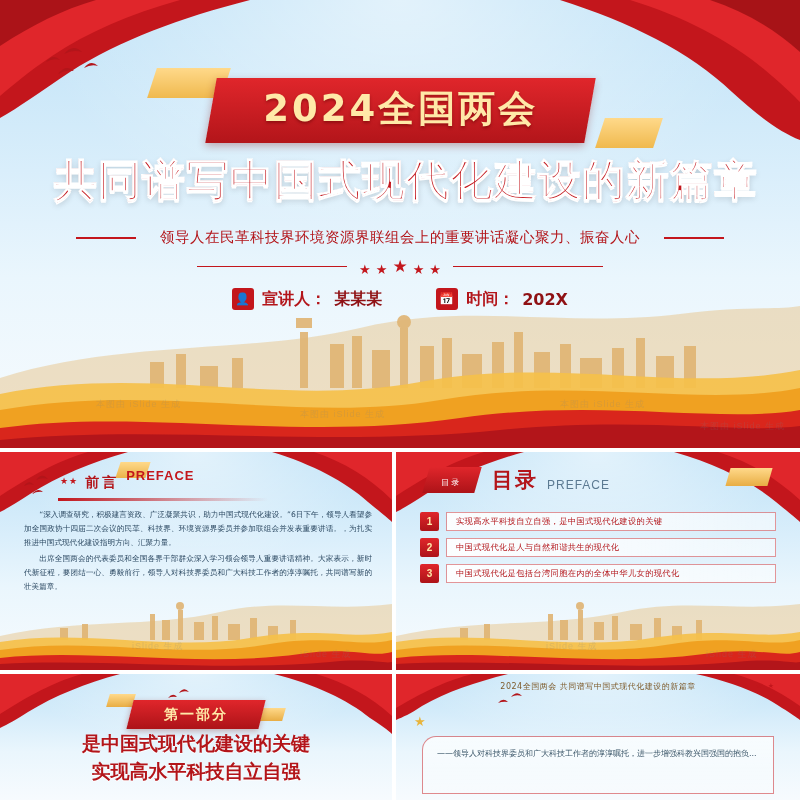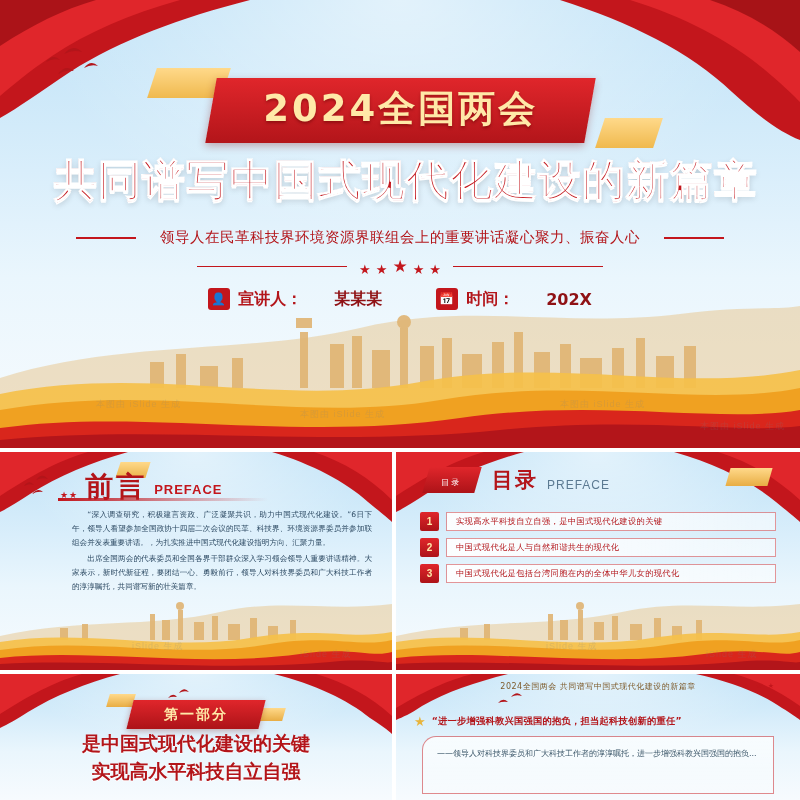--- a/index.html
+++ b/index.html
@@ -83,52 +83,52 @@
     display:flex; align-items:center; justify-content:center; gap:54px;
     color:#b3151a; font-size:16px; font-weight:700;
     font-family:"DejaVu Sans","Liberation Sans",sans-serif;
   }
   .meta-item { display:flex; align-items:center; gap:8px; }
   .meta-icon {
     width:22px; height:22px; border-radius:3px;
     background:#c3161c; color:#fff;
     display:flex; align-items:center; justify-content:center; font-size:12px;
   }
-  .meta-val { color:#8f1114;margin-left:24px; }
+  .meta-val { color:#8f1114; }
 
   
   .bird { position:absolute; color:#b3151a; }
 
   
   #slide2 { left:0; top:452px; width:392px; height:218px; }
   
   #slide3 { left:396px; top:452px; width:404px; height:218px; }
   
   #slide4 { left:0; top:674px; width:392px; height:126px; }
   
   #slide5 { left:396px; top:674px; width:404px; height:126px; }
 
   .s2-title-wrap { position:absolute; left:60px; top:16px; display:flex; align-items:flex-end; gap:7px; }
   .s2-stars { color:#c3161c; font-size:9px; letter-spacing:1px; margin-bottom:6px; }
   .s2-cn {
-    font-size:28px; font-weight:800; color:#b3151a; letter-spacing:3px;
+    font-size:14px; font-weight:800; color:#b3151a; letter-spacing:3px;
     font-family:"DejaVu Sans","Liberation Sans",sans-serif;
   }
   .s2-en { font-size:13px; color:#c3161c; letter-spacing:1px; margin-bottom:9px; font-weight:700;}
   .s2-underline { position:absolute; left:58px; top:46px; width:210px; height:3px;
     background:linear-gradient(90deg,#c3161c,rgba(195,22,28,0)); }
   .s2-gold-chip { position:absolute; left:118px; top:10px; width:30px; height:16px;
     background:linear-gradient(180deg,#ffd98a,#eab34a); transform:skewX(-18deg); }
 
   .s2-body {
     position:absolute; left:24px; right:20px; top:56px;
     font-size:7.6px; line-height:1.85; color:#2d4a63; text-align:justify;
     font-family:"DejaVu Sans","Liberation Sans",sans-serif;
   }
-  .s2-body p { text-indent: 2em; margin-bottom:2px;margin-left:48px; }
+  .s2-body p { text-indent: 2em; margin-bottom:2px; }
 
   .s3-header { position:absolute; left:30px; top:14px; display:flex; align-items:center; }
   .s3-redtag {
     background:linear-gradient(180deg,#e0262b,#ad1318);
     transform:skewX(-16deg); padding:4px 16px;
   }
   .s3-redtag span { display:inline-block; transform:skewX(16deg);
     color:#fff; font-size:8px; letter-spacing:2px; }
   .s3-title { margin-left:14px; font-size:21px; font-weight:800; color:#b3151a; letter-spacing:2px;
     font-family:"DejaVu Sans","Liberation Sans",sans-serif;}
@@ -456,21 +456,20 @@
     <svg class="bird" style="left:100px; top:18px;" width="40" height="20" viewBox="0 0 40 20">
       <path d="M2,11 q5,-6 10,-1 q-5,-1 -10,1z" fill="#b3151a"></path>
       <path d="M15,5 q6,-7 11,-1 q-6,-2 -11,1z" fill="#b3151a"></path>
     </svg>
 
     <div class="s5-runhead">2024全国两会 共同谱写中国式现代化建设的新篇章</div>
     <div class="s5-stars">★ ★ ★</div>
 
     <div class="s5-quote-row">
       <span class="s5-star-big">★</span>
-      <span class="s5-quote">“进一步增强科教兴国强国的抱负，担当起科技创新的重任”</span>
     </div>
 
     <div class="s5-card">
       <div class="s5-card-txt">——领导人对科技界委员和广大科技工作者的淳淳嘱托，进一步增强科教兴国强国的抱负...</div>
     </div>
   </div>
 
 </div>
 
 </body></html>

